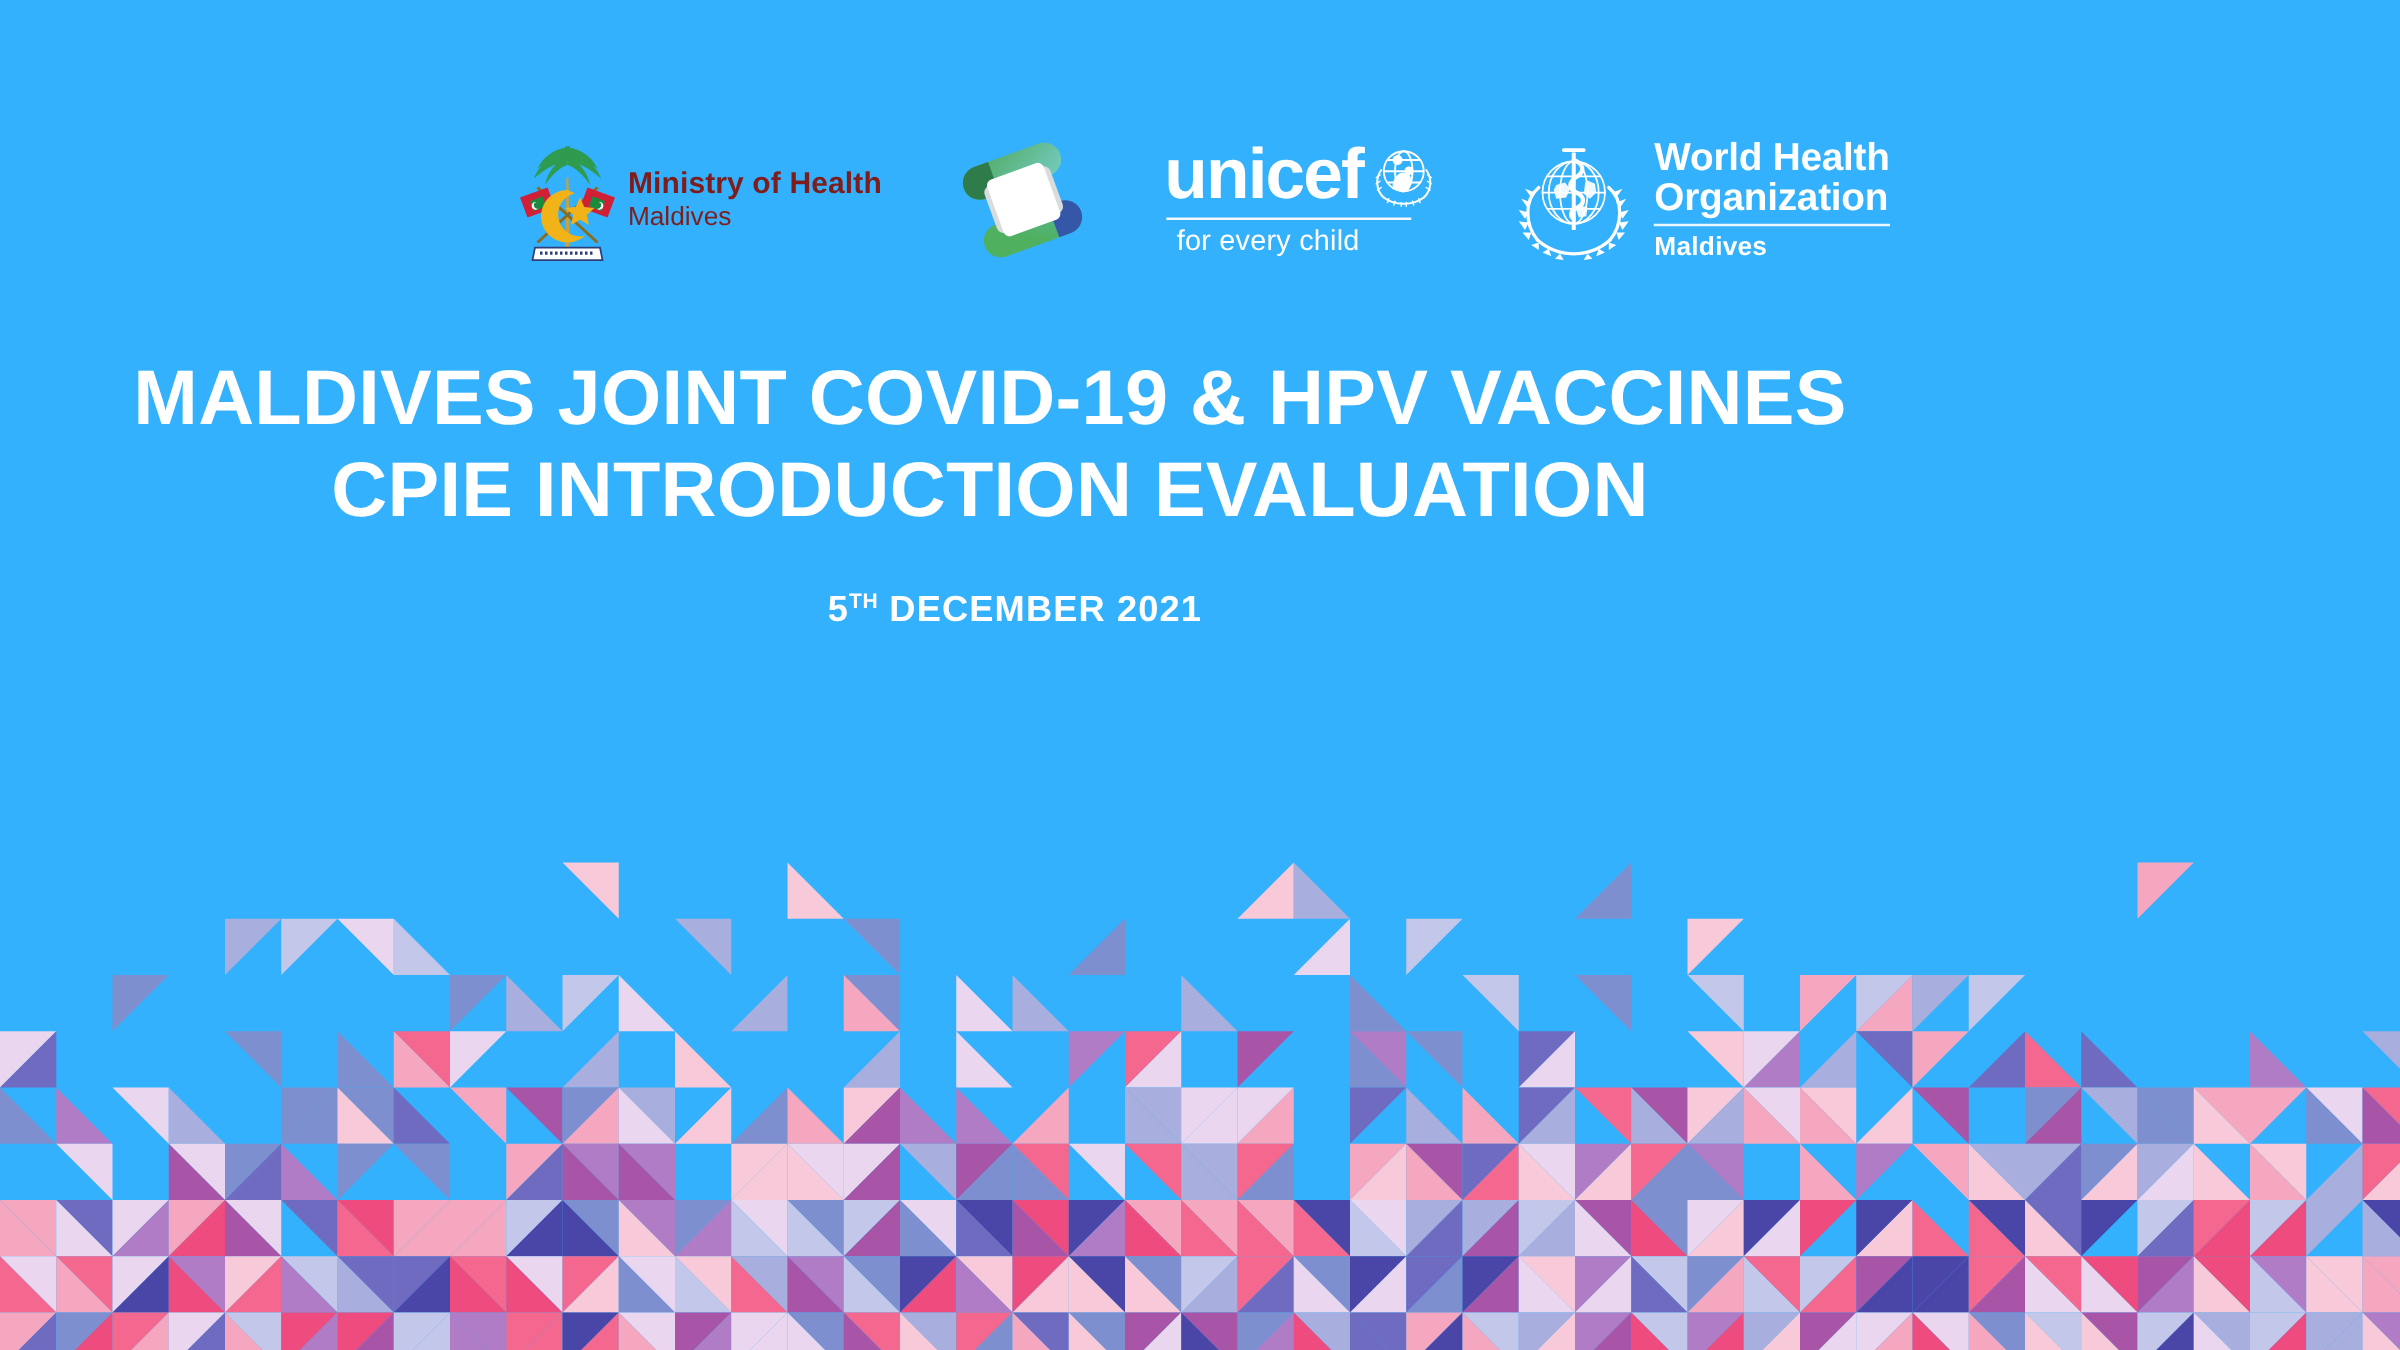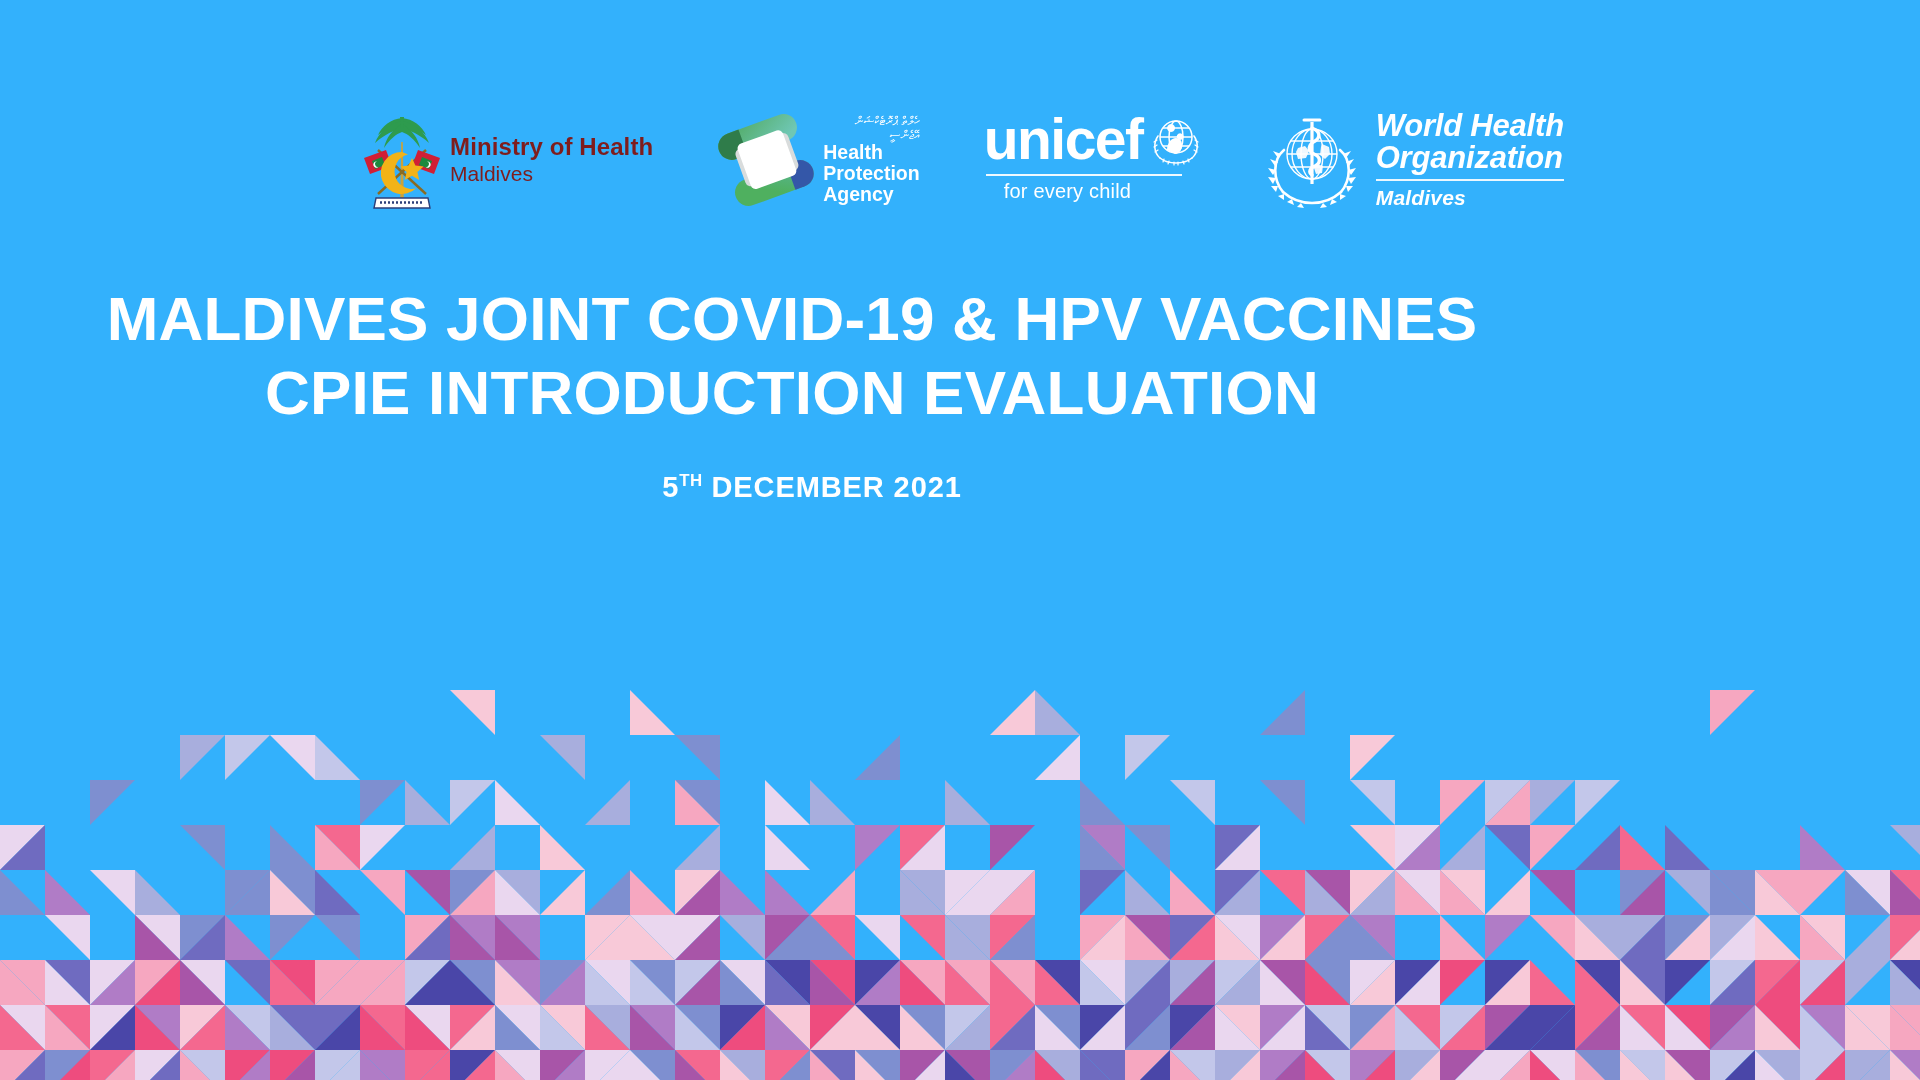--- a/index.html
+++ b/index.html
@@ -97,29 +97,29 @@
   }
   .unicef-mark { width: 58px; height: 58px; margin-left: 4px; flex: 0 0 auto; }
   .unicef-rule {
     width: 196px; height: 1.5px;
     background: #ffffff;
     margin: 4px 0 5px 2px;
     opacity: .92;
   }
   .unicef-tag {
     color: #ffffff;
-    font-size: 20px;
+    font-size: 23px;
     letter-spacing: .2px;
     line-height: 1;
-    margin-left: 20px;
+    margin-left: 10px;
   }
 
   
   .who-mark { width: 104px; height: 104px; flex: 0 0 auto; }
-  .who-text { margin-left: 12px; color: #ffffff; font-style: italic; }
+  .who-text { margin-left: 12px; color: #ffffff; }
   .who-name {
     font-size: 31px;
     font-weight: bold;
     line-height: 1.04;
     letter-spacing: -.2px;
   }
   .who-rule {
     height: 1.5px;
     background: #ffffff;
     opacity: .9;
@@ -770,27 +770,20 @@
         </defs>
         <g transform="rotate(-20 49 46)">
           <rect x="8" y="8" width="82" height="27" rx="13.5" fill="url(#hpaTop)"></rect>
           <rect x="8" y="57" width="82" height="27" rx="13.5" fill="url(#hpaBot)"></rect>
           <path d="M8 21.5 a13.5 13.5 0 0 1 13.5 -13.5 l12 0 l0 27 l-12 0 A13.5 13.5 0 0 1 8 21.5 Z" fill="#2f7c4a"></path>
           <path d="M76.5 84 a13.5 13.5 0 0 0 13.5 -13.5 a13.5 13.5 0 0 0 -13.5 -13.5 l-10 0 l0 27 Z" fill="#3457a8"></path>
           <rect x="22" y="26" width="56" height="40" rx="6" fill="#d9dcdc"></rect>
           <rect x="26" y="22" width="48" height="48" rx="5" fill="#ffffff"></rect>
         </g>
       </svg>
-      <div class="hpa-text">
-        <div class="hpa-dhivehi">ހެލްތް ޕްރޮޓެކްޝަން</div>
-        <div class="hpa-dhivehi">އޭޖެންސީ</div>
-        <div class="hpa-en">Health</div>
-        <div class="hpa-en">Protection</div>
-        <div class="hpa-en">Agency</div>
-      </div>
     </div>
 
     <div class="logo-block">
       <div class="unicef-wrap">
         <div class="unicef-row">
           <div class="unicef-word">unicef</div>
           <svg class="unicef-mark" viewBox="0 0 58 58">
             <g fill="none" stroke="#ffffff" stroke-width="1.5">
               <circle cx="29" cy="27" r="16"></circle>
               <ellipse cx="29" cy="27" rx="7" ry="16"></ellipse>

